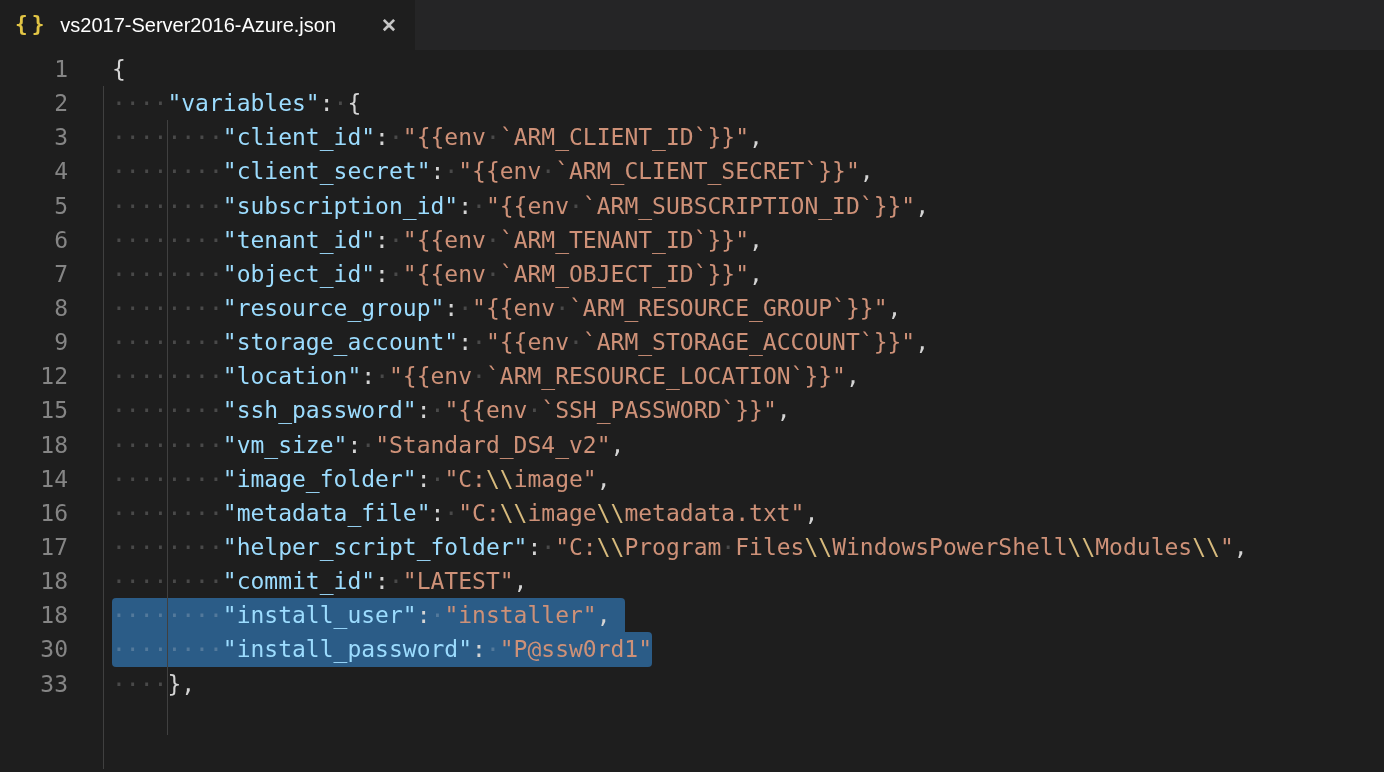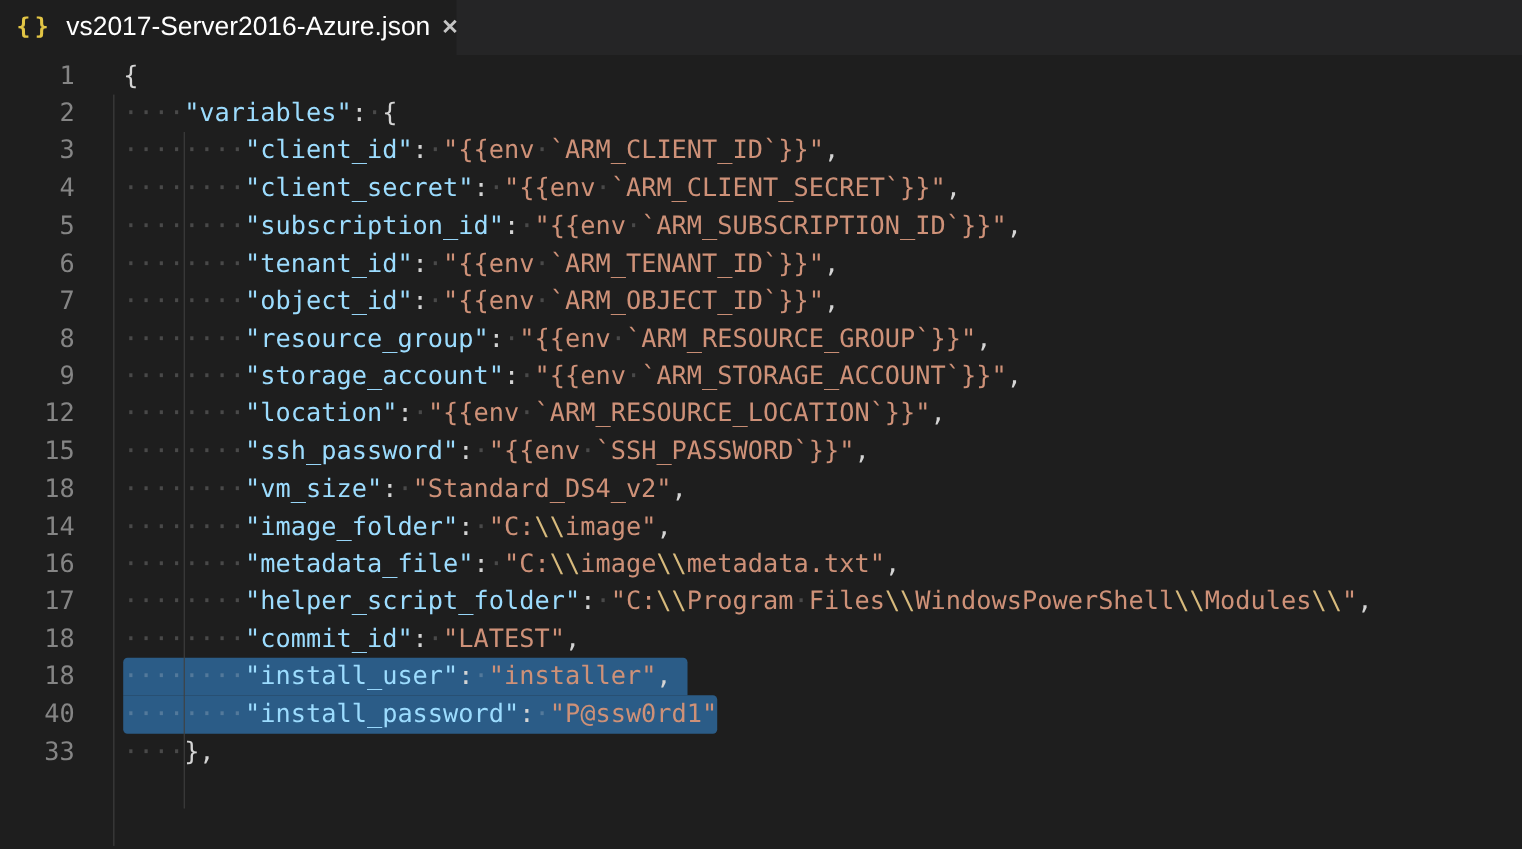--- a/index.html
+++ b/index.html
@@ -14,21 +14,21 @@
     padding:0 18px 0 15px;
     font-family:"Liberation Sans", sans-serif;
     cursor:pointer;
   }
   .tab-icon {
     color:var(--jsonIcon);
     font-family:"DejaVu Sans Mono", monospace;
     font-size:21px; font-weight:bold; letter-spacing:4px;
     margin-right:12px; margin-top:-2px;
   }
-  .tab-label { color:var(--tabFg); font-size:24px; flex:1; white-space:nowrap; }
+  .tab-label { color:var(--tabFg); font-size:20px; flex:1; white-space:nowrap; }
   .tab-close { color:var(--closeFg); font-size:19px; font-weight:bold; margin-left:10px; }
 
   
   .editor {
     position:relative;
     height:722px;
     padding-top:2px;
     font-family:"DejaVu Sans Mono", monospace;
     font-size:23px;
     cursor:text;
@@ -81,18 +81,18 @@
         <div class="line"><span class="ln">8</span><span class="code"><span class="tk-w">········</span><span class="tk-k">"resource_group"</span><span class="tk-p">:</span><span class="tk-w">·</span><span class="tk-s">"{{env</span><span class="tk-w">·</span><span class="tk-s">`ARM_RESOURCE_GROUP`}}"</span><span class="tk-p">,</span></span></div>
         <div class="line"><span class="ln">9</span><span class="code"><span class="tk-w">········</span><span class="tk-k">"storage_account"</span><span class="tk-p">:</span><span class="tk-w">·</span><span class="tk-s">"{{env</span><span class="tk-w">·</span><span class="tk-s">`ARM_STORAGE_ACCOUNT`}}"</span><span class="tk-p">,</span></span></div>
         <div class="line"><span class="ln">12</span><span class="code"><span class="tk-w">········</span><span class="tk-k">"location"</span><span class="tk-p">:</span><span class="tk-w">·</span><span class="tk-s">"{{env</span><span class="tk-w">·</span><span class="tk-s">`ARM_RESOURCE_LOCATION`}}"</span><span class="tk-p">,</span></span></div>
         <div class="line"><span class="ln">15</span><span class="code"><span class="tk-w">········</span><span class="tk-k">"ssh_password"</span><span class="tk-p">:</span><span class="tk-w">·</span><span class="tk-s">"{{env</span><span class="tk-w">·</span><span class="tk-s">`SSH_PASSWORD`}}"</span><span class="tk-p">,</span></span></div>
         <div class="line"><span class="ln">18</span><span class="code"><span class="tk-w">········</span><span class="tk-k">"vm_size"</span><span class="tk-p">:</span><span class="tk-w">·</span><span class="tk-s">"Standard_DS4_v2"</span><span class="tk-p">,</span></span></div>
         <div class="line"><span class="ln">14</span><span class="code"><span class="tk-w">········</span><span class="tk-k">"image_folder"</span><span class="tk-p">:</span><span class="tk-w">·</span><span class="tk-s">"C:</span><span class="tk-e">\\</span><span class="tk-s">image"</span><span class="tk-p">,</span></span></div>
         <div class="line"><span class="ln">16</span><span class="code"><span class="tk-w">········</span><span class="tk-k">"metadata_file"</span><span class="tk-p">:</span><span class="tk-w">·</span><span class="tk-s">"C:</span><span class="tk-e">\\</span><span class="tk-s">image</span><span class="tk-e">\\</span><span class="tk-s">metadata.txt"</span><span class="tk-p">,</span></span></div>
         <div class="line"><span class="ln">17</span><span class="code"><span class="tk-w">········</span><span class="tk-k">"helper_script_folder"</span><span class="tk-p">:</span><span class="tk-w">·</span><span class="tk-s">"C:</span><span class="tk-e">\\</span><span class="tk-s">Program</span><span class="tk-w">·</span><span class="tk-s">Files</span><span class="tk-e">\\</span><span class="tk-s">WindowsPowerShell</span><span class="tk-e">\\</span><span class="tk-s">Modules</span><span class="tk-e">\\</span><span class="tk-s">"</span><span class="tk-p">,</span></span></div>
         <div class="line"><span class="ln">18</span><span class="code"><span class="tk-w">········</span><span class="tk-k">"commit_id"</span><span class="tk-p">:</span><span class="tk-w">·</span><span class="tk-s">"LATEST"</span><span class="tk-p">,</span></span></div>
         <div class="line"><span class="ln">18</span><span class="code sel nl"><span class="tk-w">········</span><span class="tk-k">"install_user"</span><span class="tk-p">:</span><span class="tk-w">·</span><span class="tk-s">"installer"</span><span class="tk-p">,</span></span></div>
-        <div class="line"><span class="ln">40</span><span class="code sel2"><span class="tk-w">········</span><span class="tk-k">"install_password"</span><span class="tk-p">:</span><span class="tk-w">·</span><span class="tk-s">"P@ssw0rd1"</span></span></div>
+        <div class="line"><span class="ln">30</span><span class="code sel2"><span class="tk-w">········</span><span class="tk-k">"install_password"</span><span class="tk-p">:</span><span class="tk-w">·</span><span class="tk-s">"P@ssw0rd1"</span></span></div>
         <div class="line"><span class="ln">33</span><span class="code"><span class="tk-w">····</span><span class="tk-p">},</span></span></div>
       </div>
   </div>
 
 </div>
 
 </body></html>

